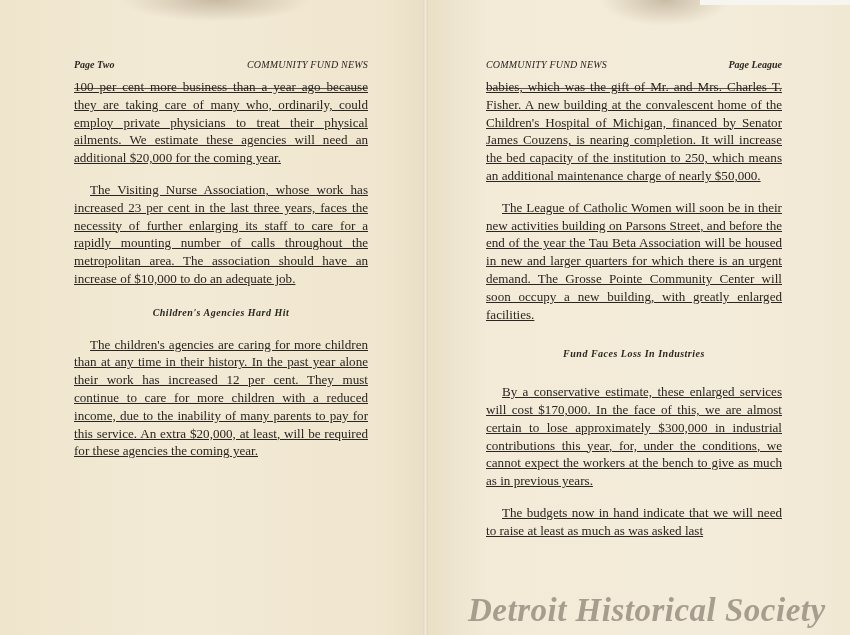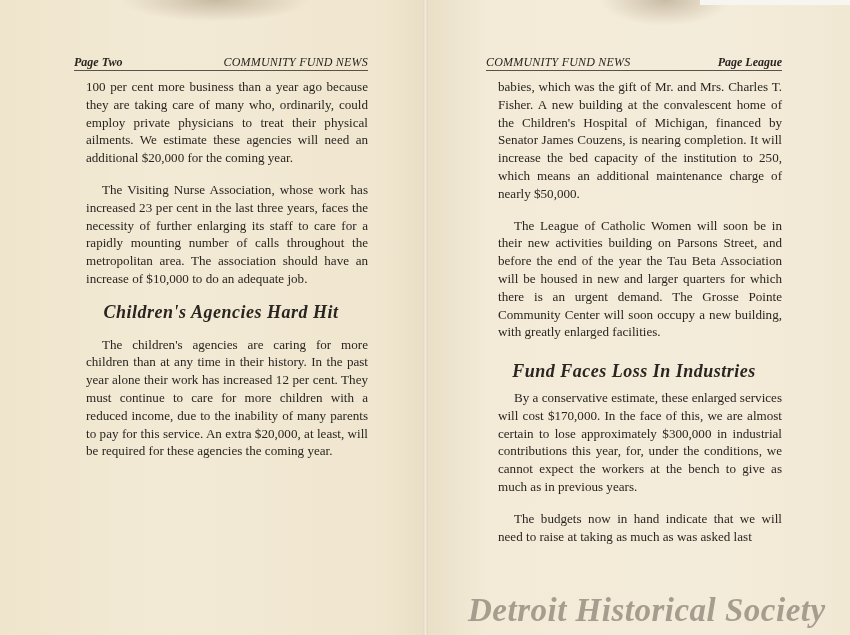--- a/index.html
+++ b/index.html
@@ -28,35 +28,35 @@
   }
   .stain-right {
     position:absolute; left:600px; top:0; width:130px; height:26px;
     background:radial-gradient(ellipse at 50% 0%, rgba(120,100,70,0.35), rgba(120,100,70,0) 70%);
   }
   .top-edge-right {
     position:absolute; left:700px; top:0; width:150px; height:5px; background:#f7f5f0;
   }
   .running-head {
     position:absolute; top:58px; height:12px;
-    font-size:12px; font-style:italic; font-weight:bold;
+    font-size:10px; font-style:italic; font-weight:bold;
     border-bottom:1px solid #5a5248;
     display:flex; justify-content:space-between; align-items:flex-end;
-    padding-bottom:0;
+    padding-bottom:18px;
   }
   .running-head.left { left:74px; width:294px; }
   .running-head.right { left:486px; width:296px; }
   .running-head .pub { font-weight:normal; letter-spacing:0.2px; }
   .column { position:absolute; top:78px; font-size:13.1px; line-height:17.8px; text-align:justify; }
   .column.left { left:74px; width:294px; }
   .column.right { left:486px; width:296px; }
-  .column p { margin:0 0 14px 12px; text-indent:0; }
+  .column p { margin:0 0 14px 0; text-indent:0;text-decoration:underline; }
   .column p.indent { text-indent:16px; }
   .column h3 {
-    margin:16px 0 14px 0; font-size:18px; font-style:italic; font-weight:bold;
+    margin:16px 0 14px 0; font-size:10px; font-style:italic; font-weight:bold;
     text-align:center; letter-spacing:0.5px;
   }
   .watermark {
     position:absolute; left:468px; top:552px;
     font-family:"Liberation Serif", serif; font-style:italic; font-weight:bold;
     font-size:33px; color:#a69d8f; letter-spacing:0.5px;margin-top:40px;
   }
 </style>
 </head>
 <body>
@@ -82,19 +82,19 @@
   <div class="column left">
     <p>100 per cent more business than a year ago because they are taking care of many who, ordinarily, could employ private physicians to treat their physical ailments. We estimate these agencies will need an additional $20,000 for the coming year.</p>
     <p class="indent">The Visiting Nurse Association, whose work has increased 23 per cent in the last three years, faces the necessity of further enlarging its staff to care for a rapidly mounting number of calls throughout the metropolitan area. The association should have an increase of $10,000 to do an adequate job.</p>
     <h3>Children's Agencies Hard Hit</h3>
     <p class="indent">The children's agencies are caring for more children than at any time in their history. In the past year alone their work has increased 12 per cent. They must continue to care for more children with a reduced income, due to the inability of many parents to pay for this service. An extra $20,000, at least, will be required for these agencies the coming year.</p>
   </div>
 
   <div class="column right">
     <p>babies, which was the gift of Mr. and Mrs. Charles T. Fisher.  A new building at the convalescent home of the Children's Hospital of Michigan, financed by Senator James Couzens, is nearing completion. It will increase the bed capacity of the institution to 250, which means an additional maintenance charge of nearly $50,000.</p>
     <p class="indent">The League of Catholic Women will soon be in their new activities building on Parsons Street, and before the end of the year the Tau Beta Association will be housed in new and larger quarters for which there is an urgent demand.  The Grosse Pointe Community Center will soon occupy a new building, with greatly enlarged facilities.</p>
-    <h3 style="margin-top:22px;margin-bottom:8px;">Fund Faces Loss In Industries</h3>
+    <h3 style="margin-top:22px;margin-bottom:20px;">Fund Faces Loss In Industries</h3>
     <p class="indent">By a conservative estimate, these enlarged services will cost $170,000.  In the face of this, we are almost certain to lose approximately $300,000 in industrial contributions this year, for, under the conditions, we cannot expect the workers at the bench to give as much as in previous years.</p>
-    <p class="indent">The budgets now in hand indicate that we will need to raise at taking as much as was asked last</p>
+    <p class="indent">The budgets now in hand indicate that we will need to raise at least as much as was asked last</p>
   </div>
 
   <div class="watermark">Detroit Historical Society</div>
 </div>
 
 </body></html>

